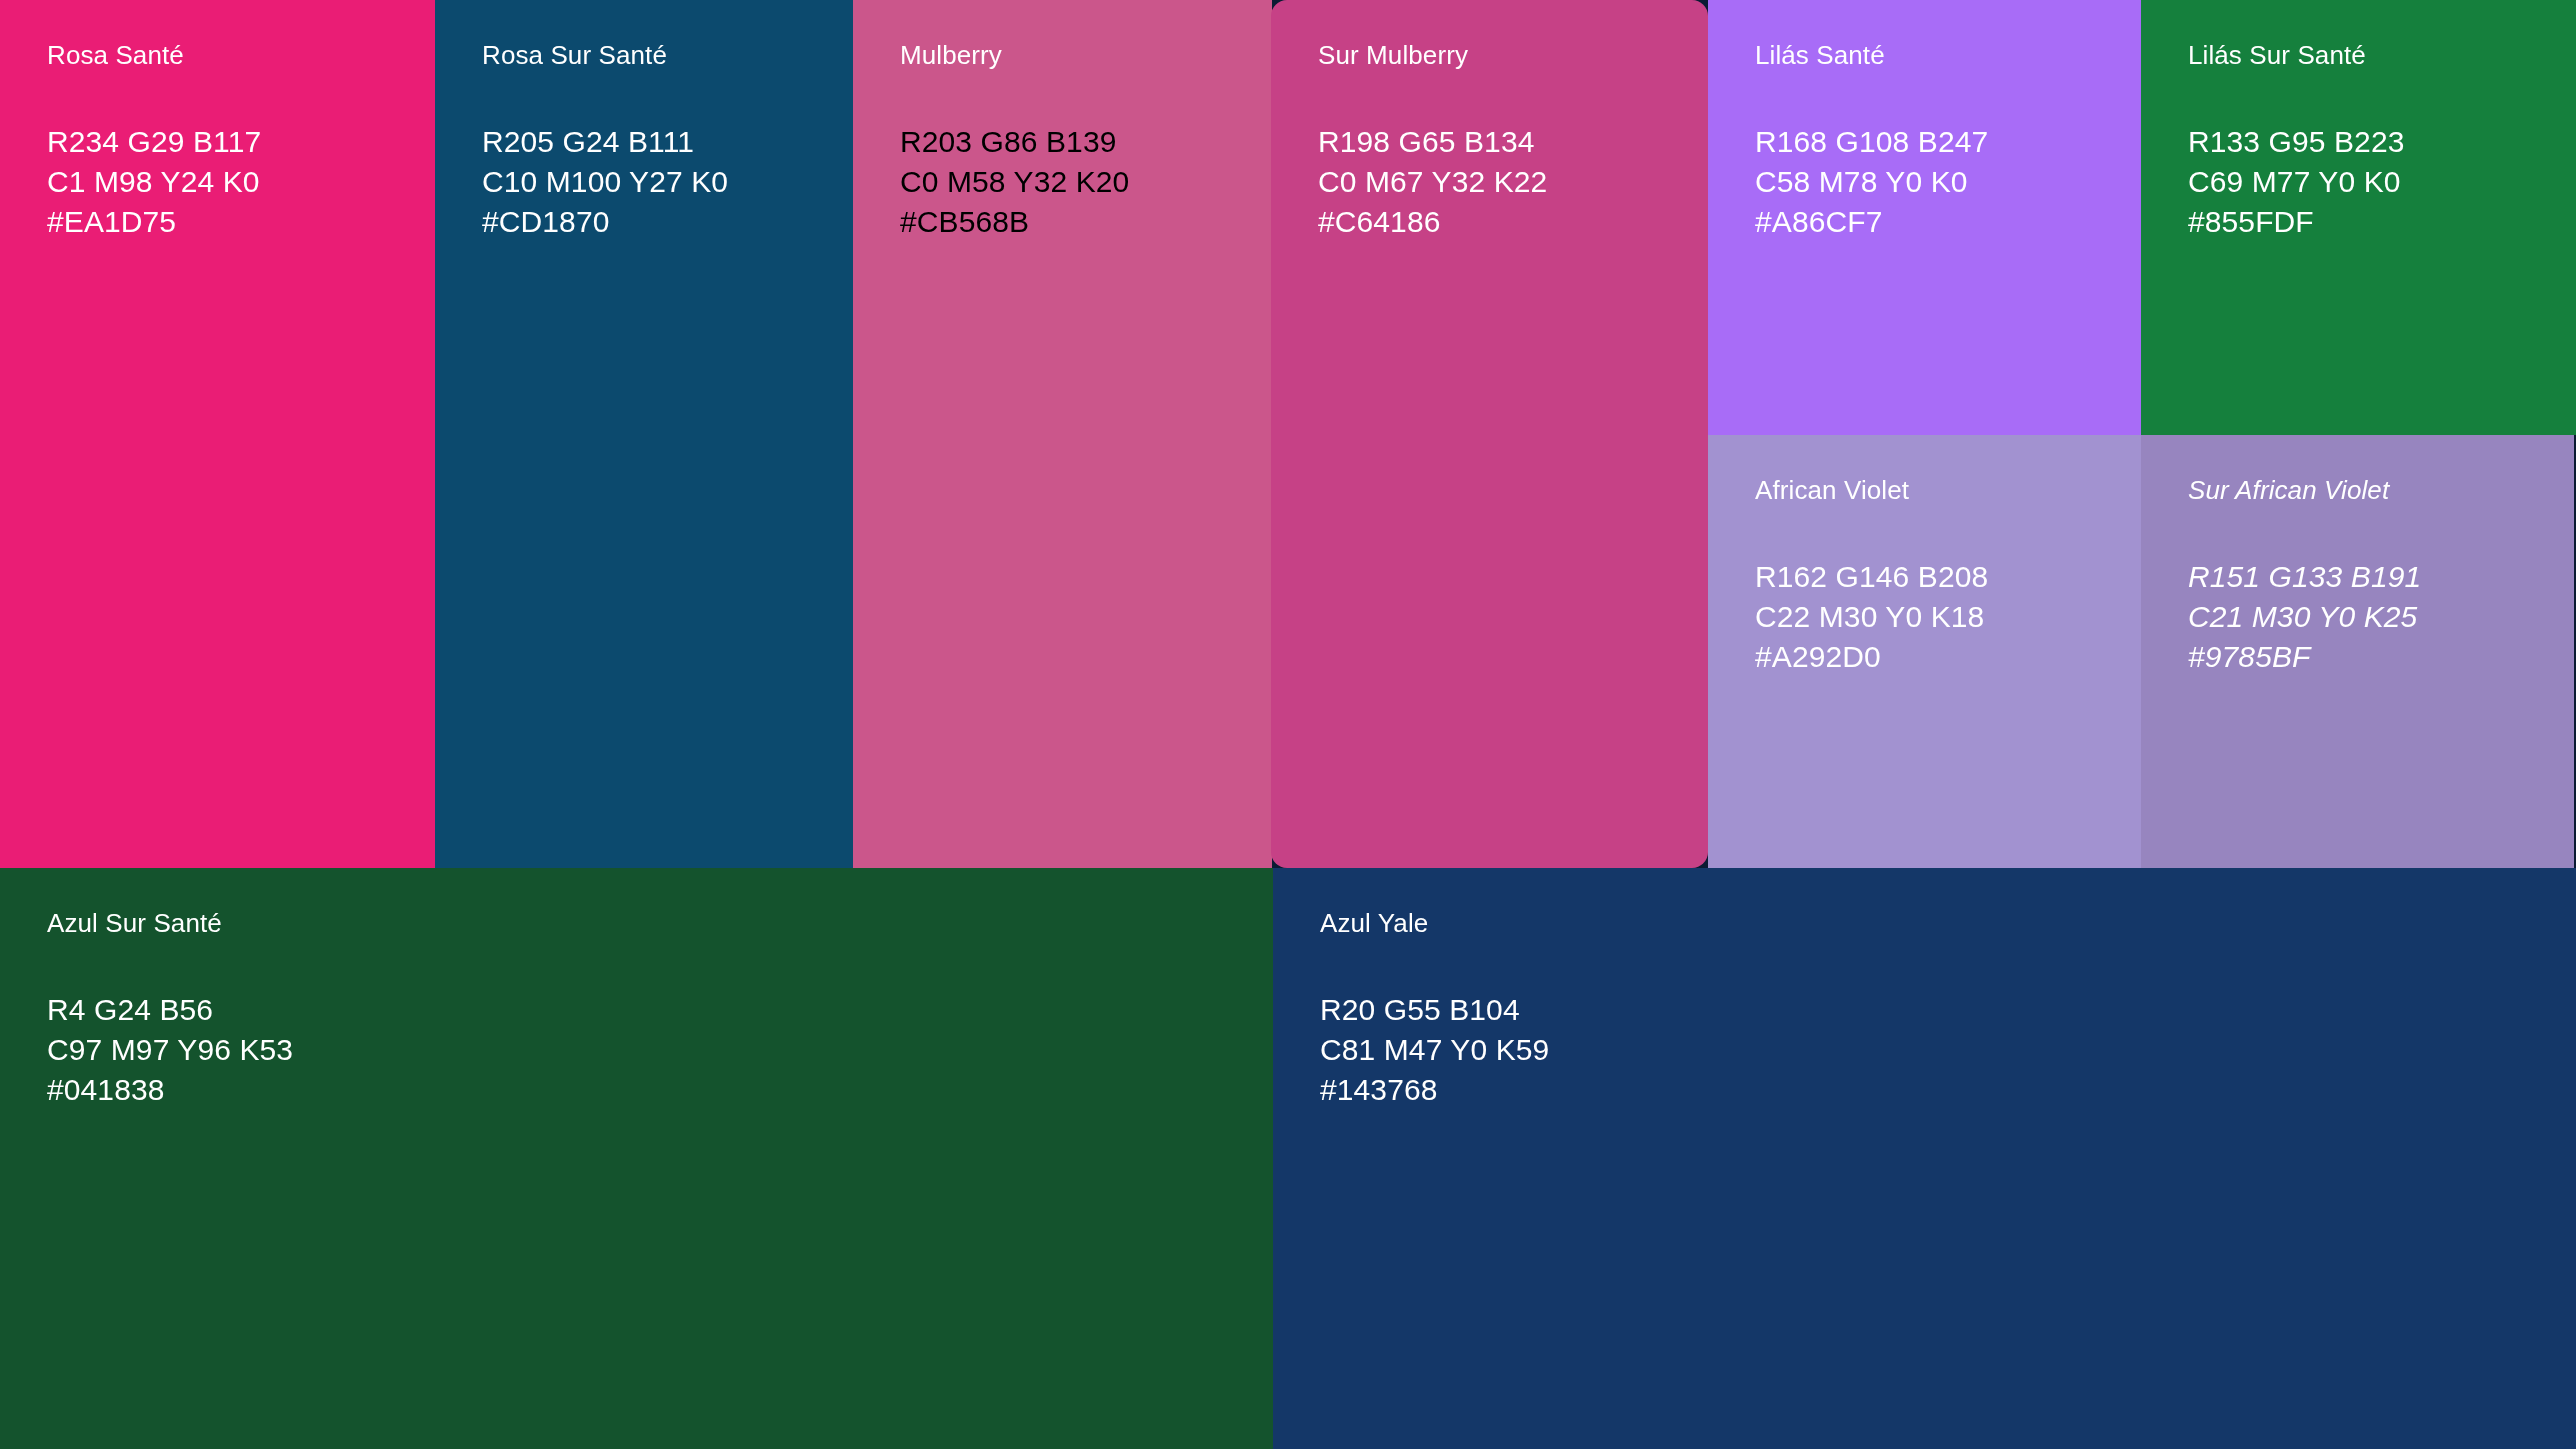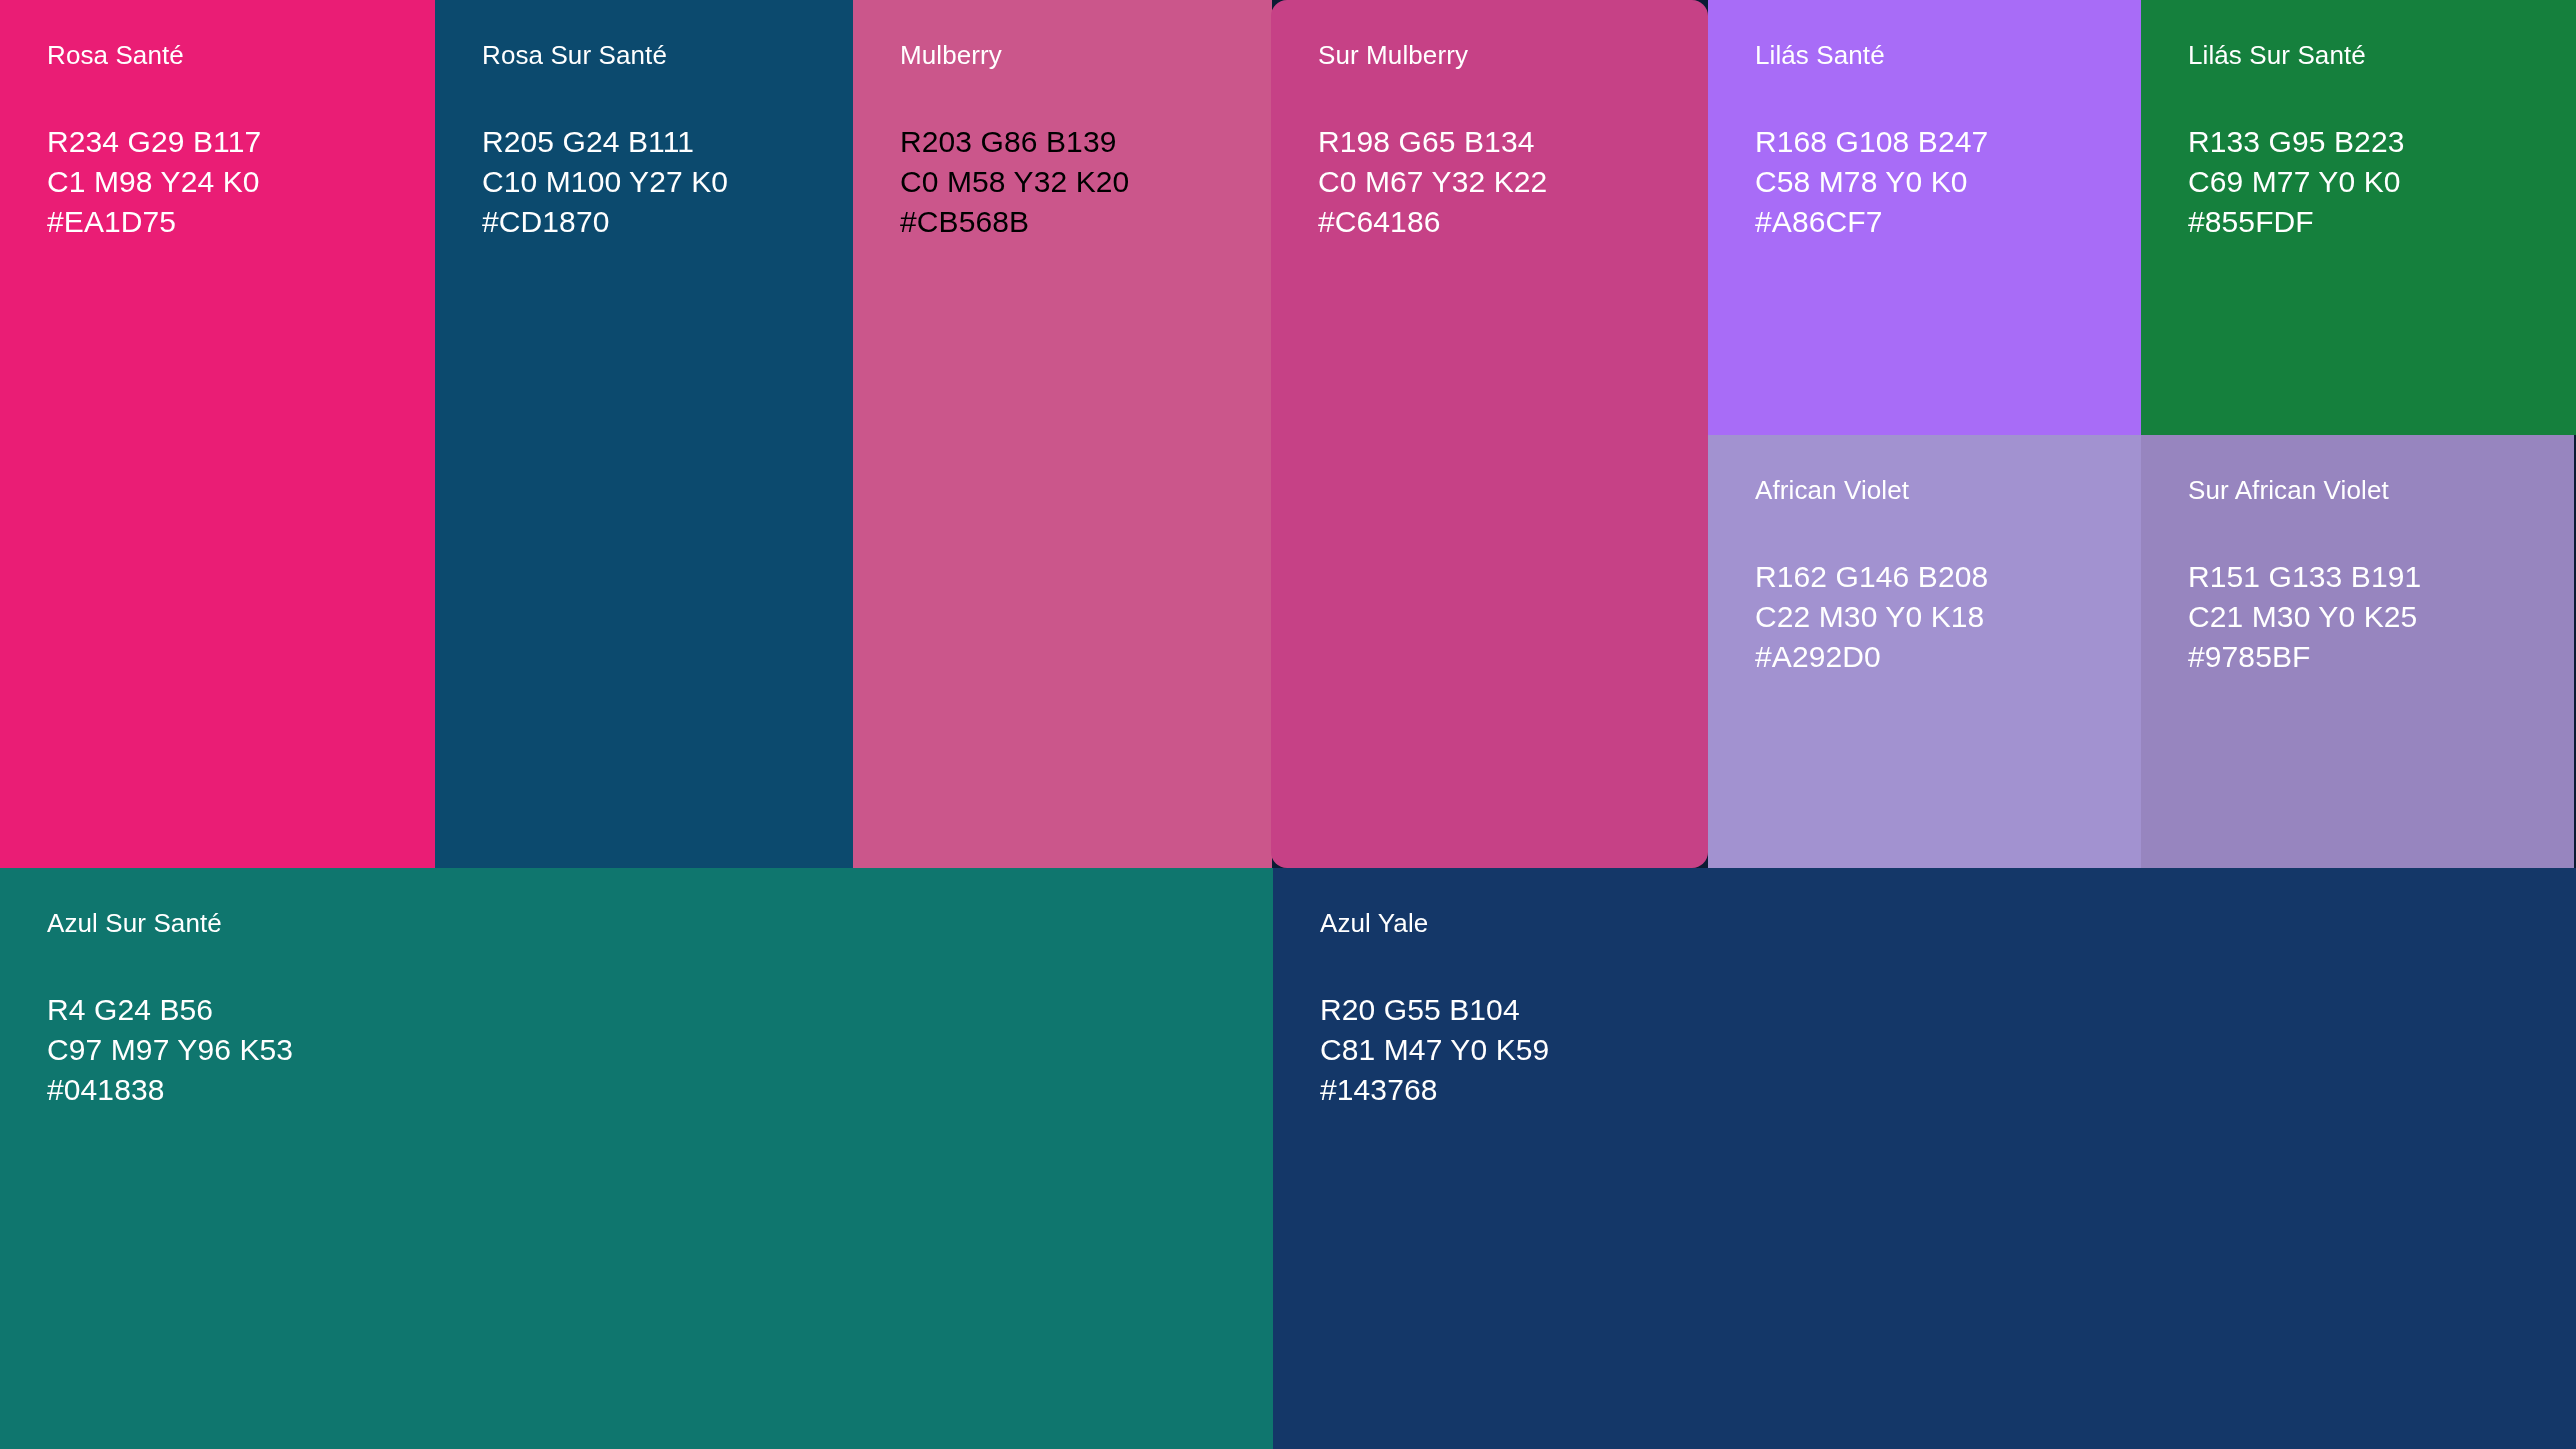--- a/index.html
+++ b/index.html
@@ -118,32 +118,32 @@
     <div class="swatch-inner">
       <div class="sw-name" style="color: rgb(255, 255, 255);">African Violet</div>
       <div class="sw-specs" style="color: rgb(255, 255, 255);">
         <div>R162 G146 B208</div>
         <div>C22 M30 Y0 K18</div>
         <div>#A292D0</div>
       </div>
     </div>
   </div>
 
-  <div class="swatch" style="left: 2141px; top: 435px; width: 433px; height: 433px; background: rgb(151, 133, 191);">
+  <div class="swatch" style="left: 2141px; top: 435px; width: 433px; height: 433px; background: rgb(151, 133, 191); font-style: italic;">
     <div class="swatch-inner">
       <div class="sw-name" style="color: rgb(255, 255, 255);">Sur African Violet</div>
       <div class="sw-specs" style="color: rgb(255, 255, 255);">
         <div>R151 G133 B191</div>
         <div>C21 M30 Y0 K25</div>
         <div>#9785BF</div>
       </div>
     </div>
   </div>
 
-  <div class="swatch" style="left: 0px; top: 868px; width: 1273px; height: 581px; background: #0f766e;">
+  <div class="swatch" style="left: 0px; top: 868px; width: 1273px; height: 581px; background: #14532d;">
     <div class="swatch-inner">
       <div class="sw-name" style="color: rgb(255, 255, 255);">Azul Sur Santé</div>
       <div class="sw-specs" style="color: rgb(255, 255, 255);">
         <div>R4 G24 B56</div>
         <div>C97 M97 Y96 K53</div>
         <div>#041838</div>
       </div>
     </div>
   </div>
 

